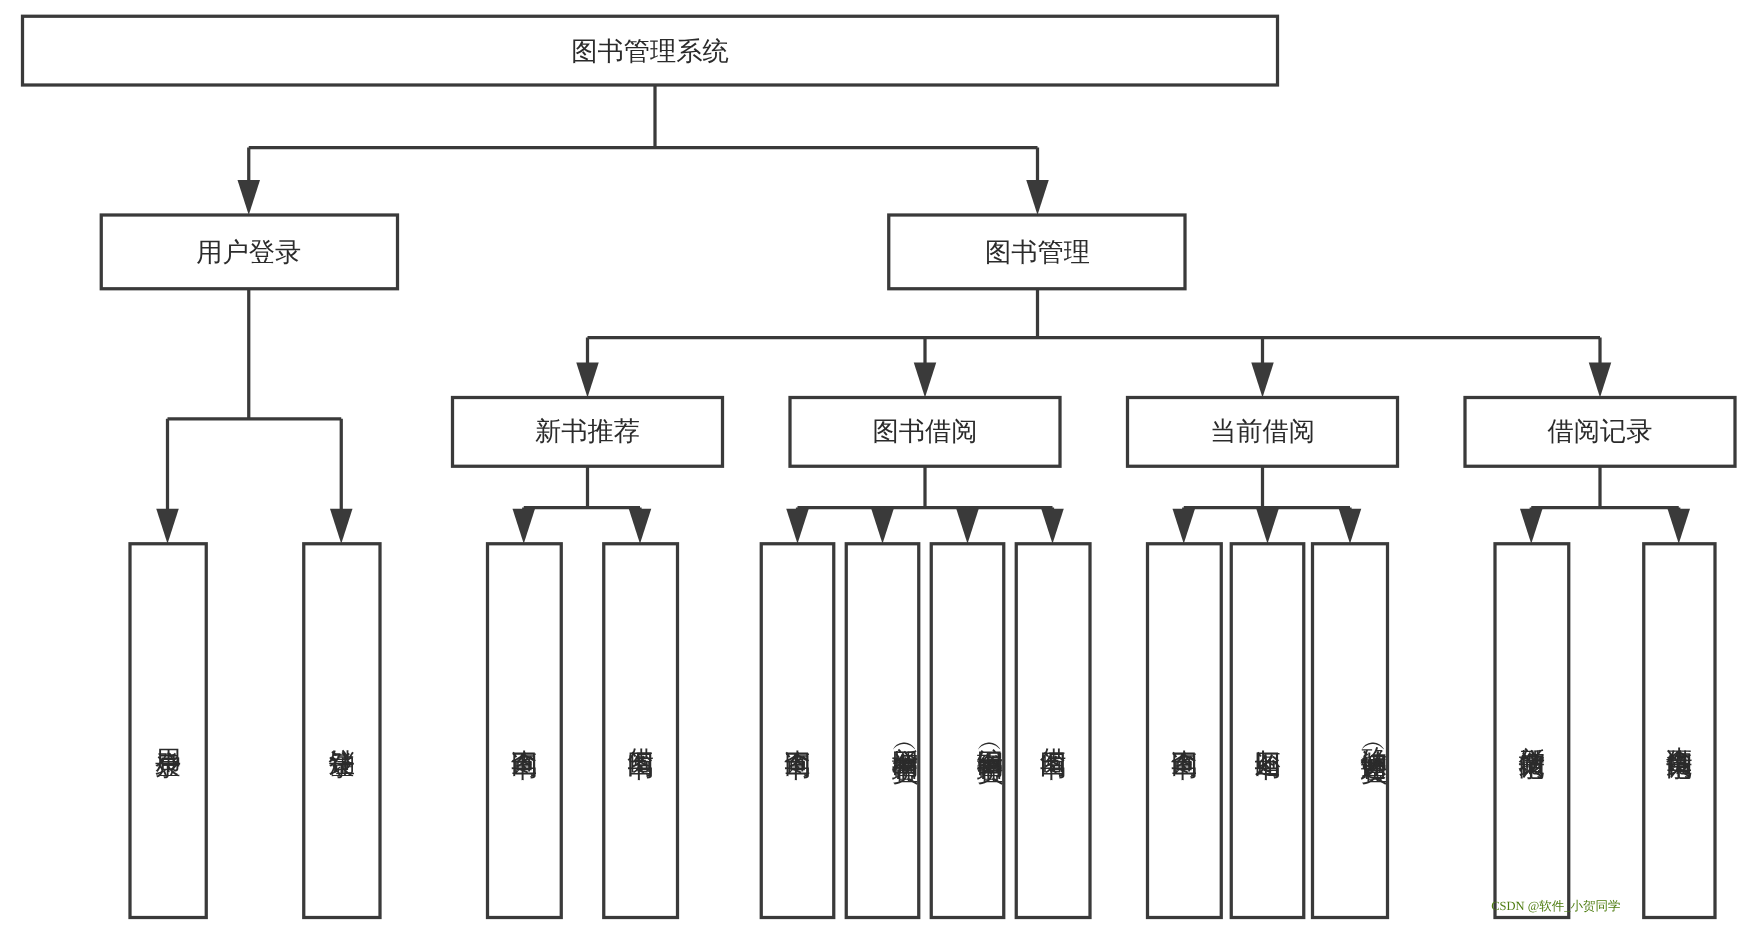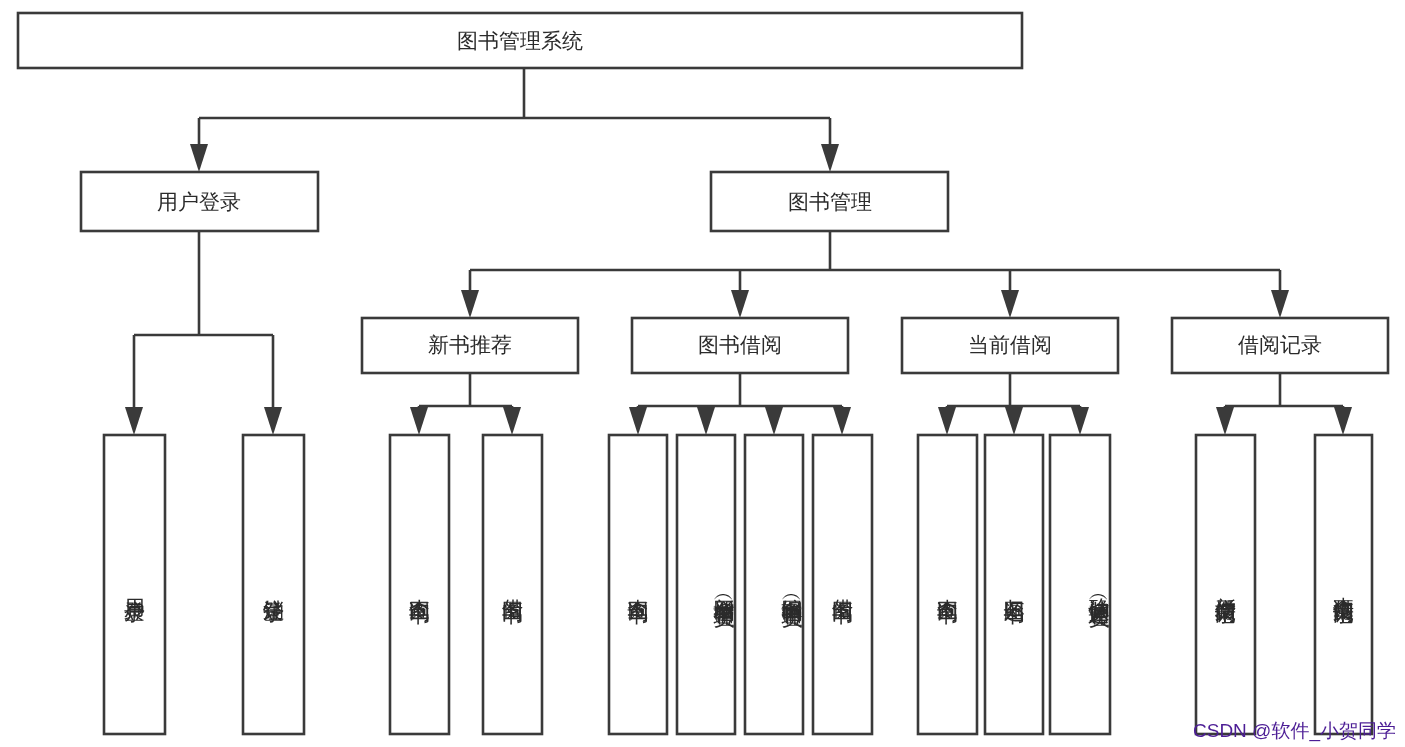--- a/index.html
+++ b/index.html
@@ -59,23 +59,23 @@
     font-size: 21px;
     line-height: 1.05;
     letter-spacing: 1.5px;
     white-space: nowrap;
     pointer-events: none;
   }
   .watermark {
     position: absolute;
     left: 1193px;
     top: 718px;
-    font-family: Liberation Sans, sans-serif;
-    font-size: 19px;
-    color: #4c1d95;
+    font-family: Liberation Serif, serif;
+    font-size: 10px;
+    color: #4d7c0f;
     white-space: nowrap;
   }
 </style>
 </head>
 <body>
 
 <div id="diagram-root">
 
   <svg class="diagram-canvas" viewBox="0 0 1405 747">
 

